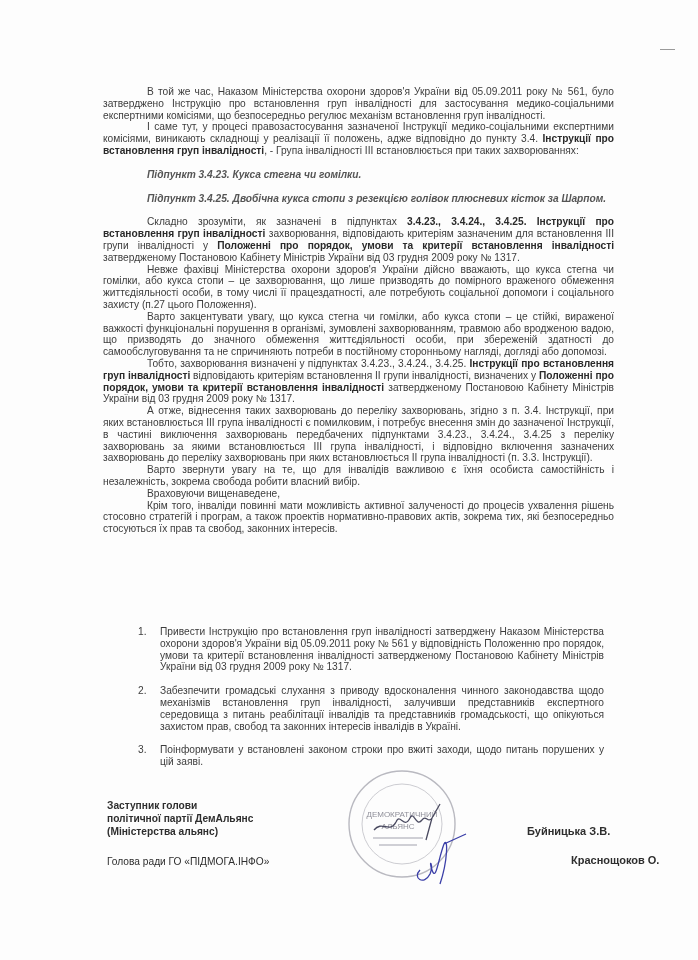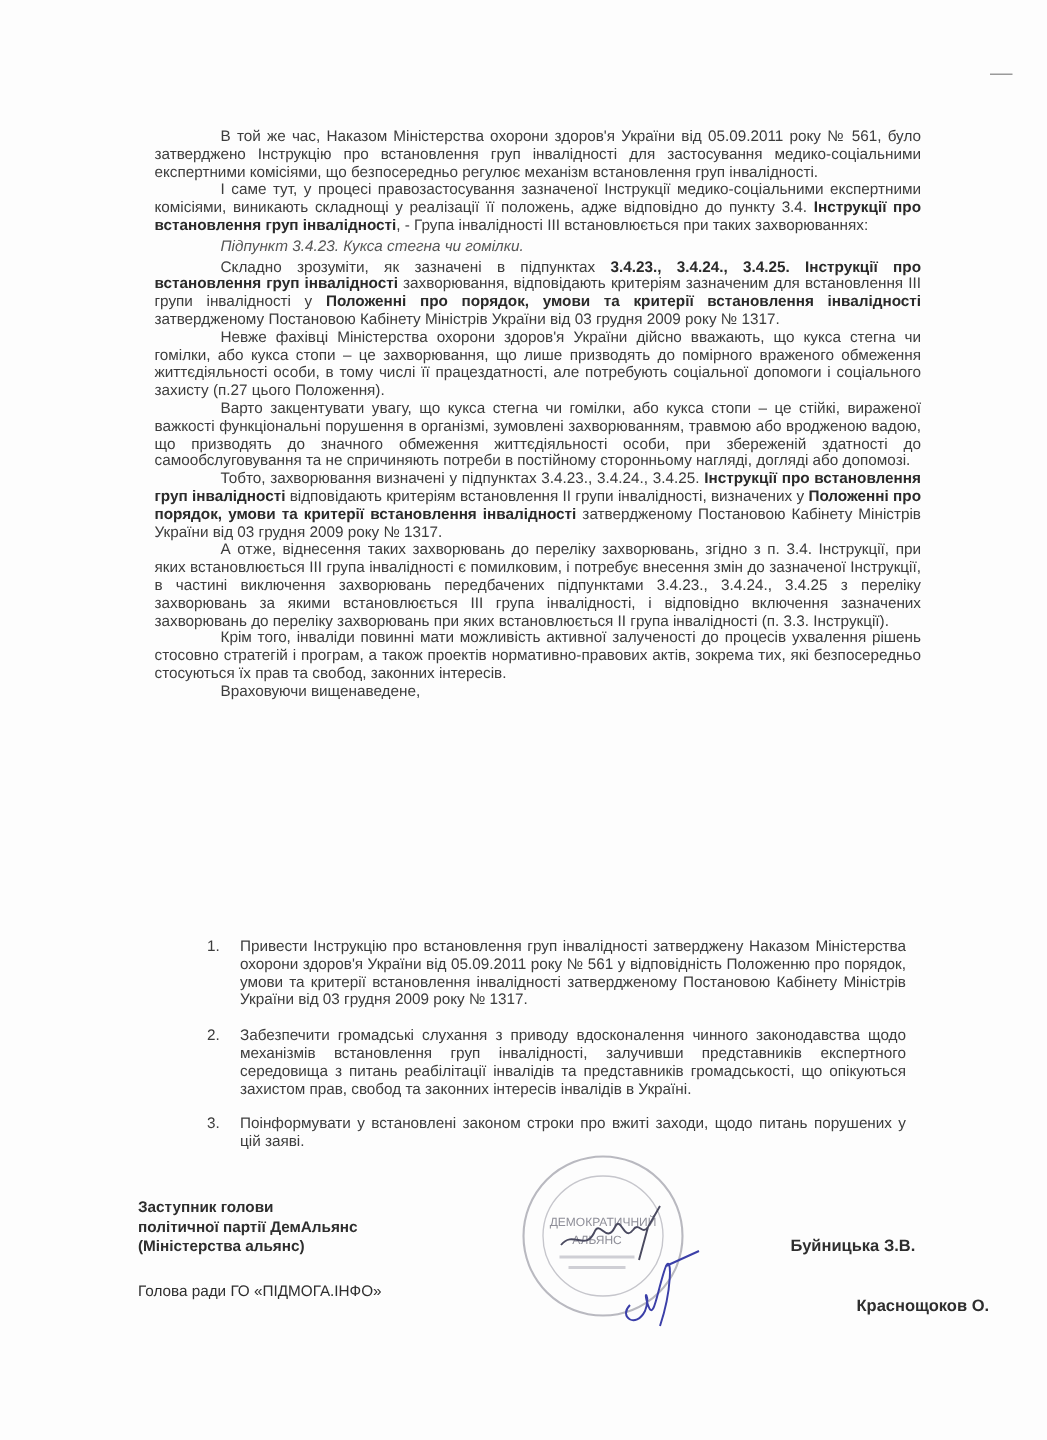--- a/index.html
+++ b/index.html
@@ -13,67 +13,69 @@
     .corner-mark {
       position: absolute; left: 660px; top: 49px; width: 15px; height: 1px;
       background: #9a9a9a;
     }
     .body-text {
       position: absolute; left: 103px; top: 86px; width: 511px;
       font-size: 10.2px; line-height: 11.8px; text-align: justify;
       color: #3c3c3c;
     }
     .body-text p { margin: 0; text-indent: 44px; }
-    .body-text p.sub { font-style: italic; color: #555; margin: 2px 0; }
+    .body-text p.sub { font-style: italic; color: #555; margin: 12px 0; font-weight: bold; }
     b { font-weight: bold; color: #2a2a2a; }
     .request-title {
       position: absolute; left: 103px; top: 601px; width: 511px;
       text-align: center; font-size: 10.2px; color: #3c3c3c;
     }
     .req-list {
       position: absolute; left: 138px; top: 626px; width: 466px;
       margin: 0; padding: 0; list-style: none;
       font-size: 10.2px; line-height: 11.8px; color: #3c3c3c; text-align: justify;
     }
     .req-list li { position: relative; padding-left: 22px; margin-bottom: 12px; }
     .req-list li .num { position: absolute; left: 0; top: 0; }
     .sig-left {
-      position: absolute; left: 92px; top: 799px;
+      position: absolute; left: 107px; top: 799px;
       font-size: 10.2px; line-height: 13px; color: #2e2e2e;
     }
     .sig-left .bold { font-weight: bold; }
     .sig-left .second { margin-top: 17px; font-weight: normal; }
     .sig-right {
       position: absolute; left: 527px; top: 825px;
       font-size: 11px; line-height: 13px; color: #2e2e2e; font-weight: bold;
     }
-    .sig-right .second { margin-top: 27px; padding-left: 44px; }
+    .sig-right .second { margin-top: 16px; padding-left: 44px; }
     .stamp {
       position: absolute; left: 343px; top: 768px; width: 118px; height: 112px;
     }
     .signature1 { position: absolute; left: 370px; top: 800px; width: 85px; height: 45px; }
     .signature2 { position: absolute; left: 410px; top: 830px; width: 60px; height: 60px; }
   </style>
 </head>
 <body>
 
 <div class="page">
   <div class="corner-mark"></div>
 
   <div class="body-text" id="body-text">
       <p><span>В той же час, Наказом Міністерства охорони здоров'я України від 05.09.2011 року № 561, було затверджено Інструкцію про встановлення груп інвалідності для застосування медико-соціальними експертними комісіями, що безпосередньо регулює механізм встановлення груп інвалідності.</span></p>
       <p><span>І саме тут, у процесі правозастосування зазначеної Інструкції медико-соціальними експертними комісіями, виникають складнощі у реалізації її положень, адже відповідно до пункту 3.4. </span><b>Інструкції про встановлення груп інвалідності</b><span>, - Група інвалідності ІІІ встановлюється при таких захворюваннях:</span></p>
       <p class="sub"><span>Підпункт 3.4.23. Кукса стегна чи гомілки.</span></p>
+      <p class="sub"><span>Підпункт 3.4.25. Двобічна кукса стопи з резекцією голівок плюсневих кісток за Шарпом.</span></p>
       <p><span>Складно зрозуміти, як зазначені в підпунктах </span><b>3.4.23., 3.4.24., 3.4.25. Інструкції про встановлення груп інвалідності</b><span> захворювання, відповідають критеріям зазначеним для встановлення ІІІ групи інвалідності у </span><b>Положенні про порядок, умови та критерії встановлення інвалідності</b><span> затвердженому Постановою Кабінету Міністрів України від 03 грудня 2009 року № 1317.</span></p>
       <p><span>Невже фахівці Міністерства охорони здоров'я України дійсно вважають, що кукса стегна чи гомілки, або кукса стопи – це захворювання, що лише призводять до помірного враженого обмеження життєдіяльності особи, в тому числі її працездатності, але потребують соціальної допомоги і соціального захисту (п.27 цього Положення).</span></p>
       <p><span>Варто закцентувати увагу, що кукса стегна чи гомілки, або кукса стопи – це стійкі, вираженої важкості функціональні порушення в організмі, зумовлені захворюванням, травмою або вродженою вадою, що призводять до значного обмеження життєдіяльності особи, при збереженій здатності до самообслуговування та не спричиняють потреби в постійному сторонньому нагляді, догляді або допомозі.</span></p>
       <p><span>Тобто, захворювання визначені у підпунктах 3.4.23., 3.4.24., 3.4.25. </span><b>Інструкції про встановлення груп інвалідності</b><span> відповідають критеріям встановлення ІІ групи інвалідності, визначених у </span><b>Положенні про порядок, умови та критерії встановлення інвалідності</b><span> затвердженому Постановою Кабінету Міністрів України від 03 грудня 2009 року № 1317.</span></p>
       <p><span>А отже, віднесення таких захворювань до переліку захворювань, згідно з п. 3.4. Інструкції, при яких встановлюється ІІІ група інвалідності є помилковим, і потребує внесення змін до зазначеної Інструкції, в частині виключення захворювань передбачених підпунктами 3.4.23., 3.4.24., 3.4.25 з переліку захворювань за якими встановлюється ІІІ група інвалідності, і відповідно включення зазначених захворювань до переліку захворювань при яких встановлюється ІІ група інвалідності (п. 3.3. Інструкції).</span></p>
+      <p><span>Варто звернути увагу на те, що для інвалідів важливою є їхня особиста самостійність і незалежність, зокрема свобода робити власний вибір.</span></p>
+      <p><span>Враховуючи вищенаведене,</span></p>
       <p><span>Крім того, інваліди повинні мати можливість активної залученості до процесів ухвалення рішень стосовно стратегій і програм, а також проектів нормативно-правових актів, зокрема тих, які безпосередньо стосуються їх прав та свобод, законних інтересів.</span></p>
-      <p><span>Враховуючи вищенаведене,</span></p>
     </div>
 
 
   <ol class="req-list" id="req-list">
       <li><span class="num">1.</span><span>Привести Інструкцію про встановлення груп інвалідності затверджену Наказом Міністерства охорони здоров'я України від 05.09.2011 року № 561 у відповідність Положенню про порядок, умови та критерії встановлення інвалідності затвердженому Постановою Кабінету Міністрів України від 03 грудня 2009 року № 1317.</span></li>
       <li><span class="num">2.</span><span>Забезпечити громадські слухання з приводу вдосконалення чинного законодавства щодо механізмів встановлення груп інвалідності, залучивши представників експертного середовища з питань реабілітації інвалідів та представників громадськості, що опікуються захистом прав, свобод та законних інтересів інвалідів в Україні.</span></li>
       <li><span class="num">3.</span><span>Поінформувати у встановлені законом строки про вжиті заходи, щодо питань порушених у цій заяві.</span></li>
     </ol>
 
   <svg class="stamp" viewBox="0 0 118 112">

